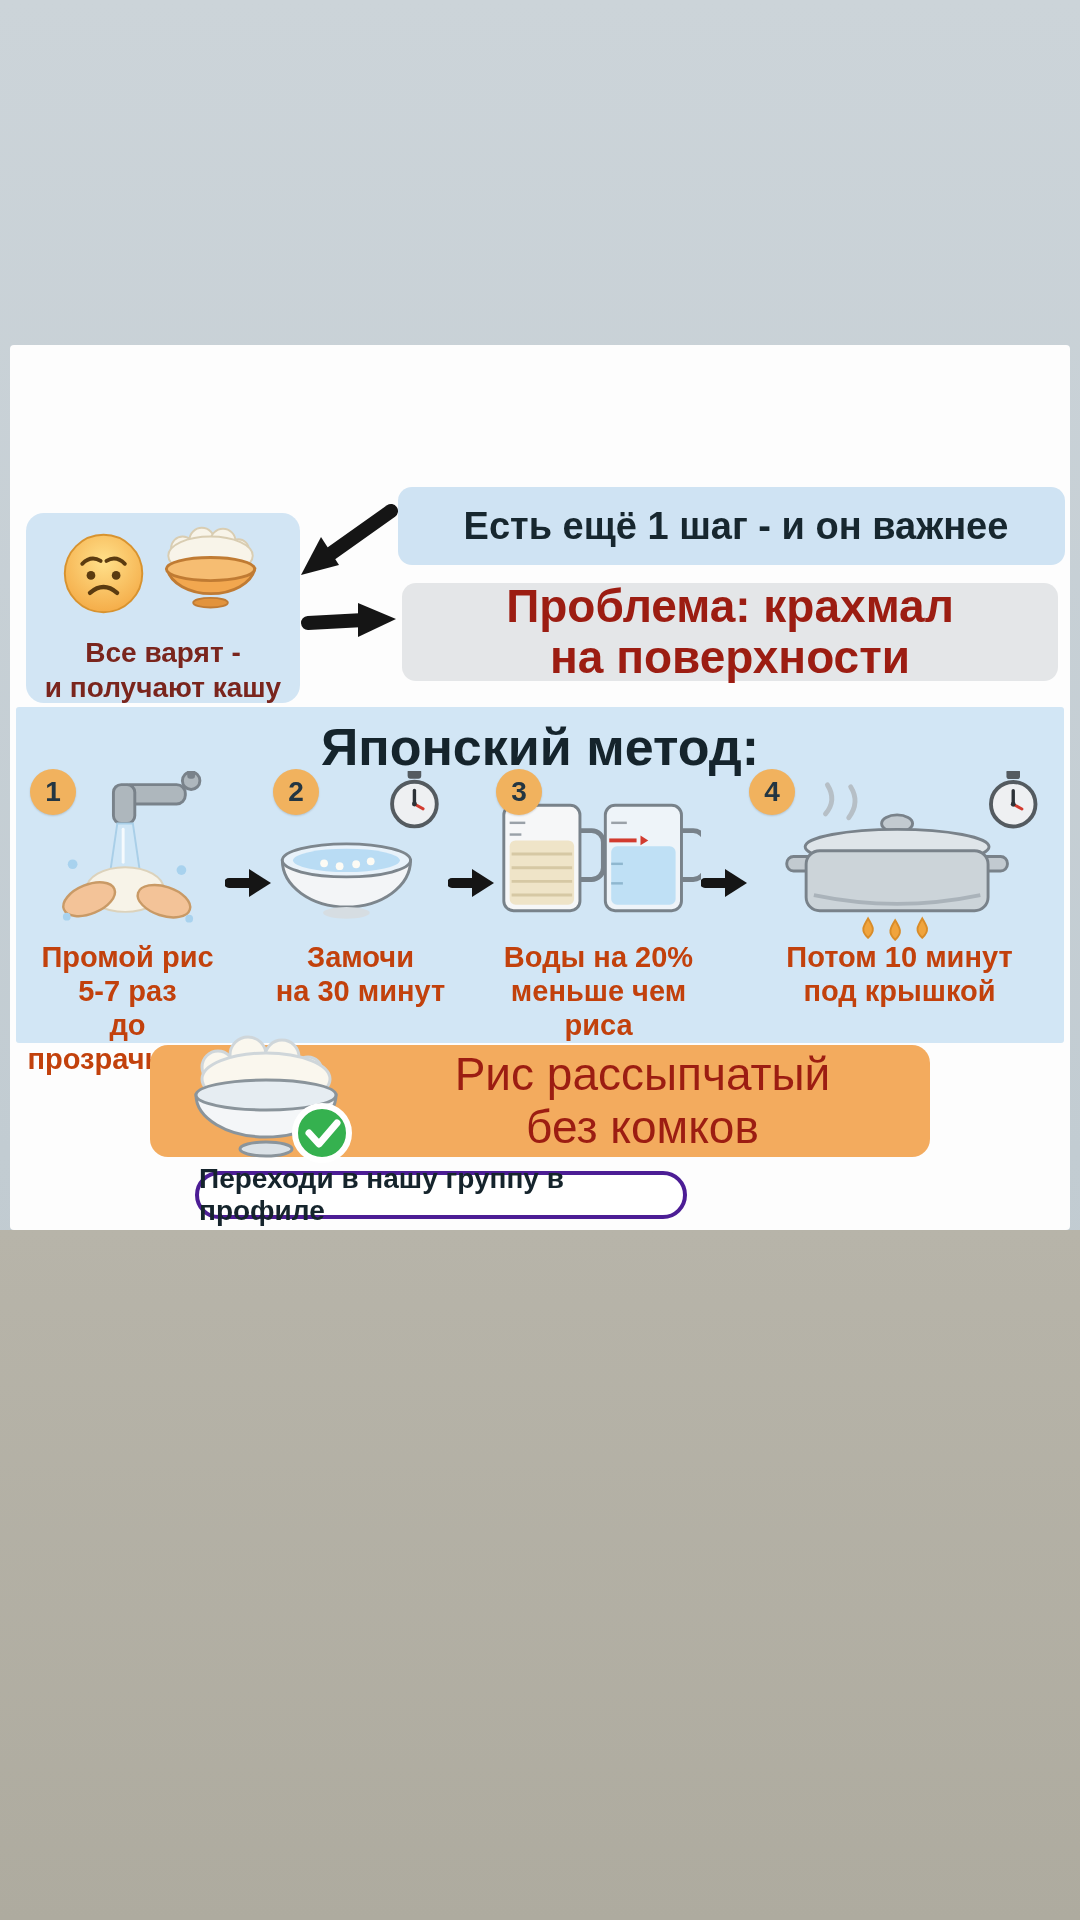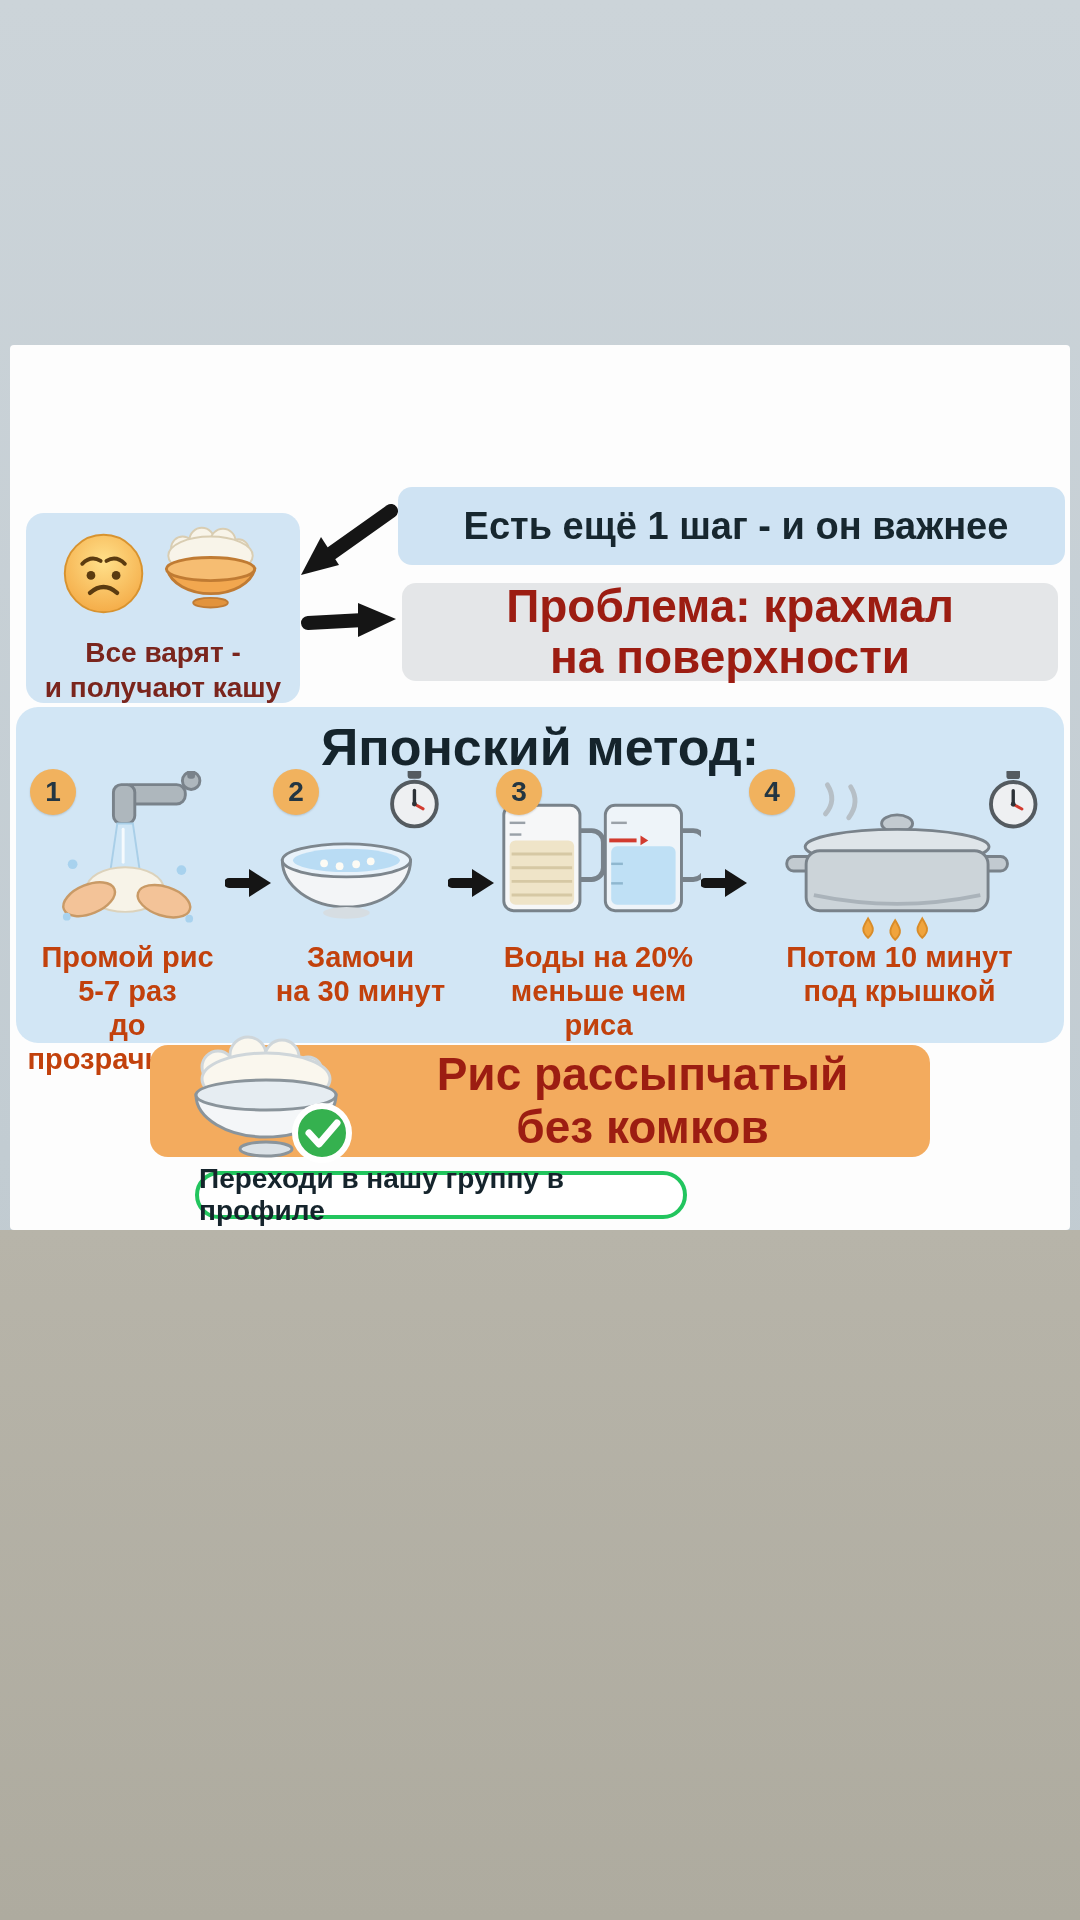--- a/index.html
+++ b/index.html
@@ -26,44 +26,44 @@
          background:#cfe3f3;border-radius:14px;display:flex;align-items:center;
          justify-content:center;font-size:38px;font-weight:bold;color:#17272f;padding-left:9px;}
   .problem-box{position:absolute;left:392px;top:238px;width:656px;height:98px;
          background:#e4e6e8;border-radius:14px;display:flex;align-items:center;
          justify-content:center;text-align:center;font-size:46px;font-weight:bold;
          color:#9c1d12;line-height:1.1;}
   .arrow-dl{position:absolute;left:285px;top:158px;}
   .arrow-r{position:absolute;left:290px;top:248px;}
 
   .method-panel{position:absolute;left:6px;top:362px;width:1048px;height:336px;
-         background:#d2e6f5;border-radius:22px;box-sizing:border-box;}
+         background:#d2e6f5;border-radius:3px;box-sizing:border-box;}
   .method-title{position:absolute;top:10px;left:0;right:0;text-align:center;
          font-size:52px;font-weight:bold;color:#15242c;}
   .steps-row{position:absolute;top:62px;left:0;right:0;display:flex;
          justify-content:space-between;align-items:flex-start;padding:0 14px;}
   .step{position:relative;display:flex;flex-direction:column;align-items:center;}
   .step .illus{height:172px;display:flex;align-items:flex-end;justify-content:center;}
   .step-badge{position:absolute;left:0;top:0;width:46px;height:46px;border-radius:50%;
          background:#f1b25e;color:#243642;font-size:28px;font-weight:bold;
          display:flex;align-items:center;justify-content:center;box-shadow:0 1px 2px rgba(0,0,0,.15);}
   .step-caption{margin-top:0;font-size:29px;font-weight:bold;color:#c2410c;
          text-align:center;line-height:1.17;}
   .step-arrow{margin-top:96px;flex:0 0 auto;}
   .w195{width:195px;} .w175{width:175px;} .w205{width:205px;} .w300{width:305px;}
 
   .result-banner{position:absolute;left:140px;top:700px;width:780px;height:112px;
          background:#f3ab5e;border-radius:18px;}
   .result-bowl{position:absolute;left:28px;top:-12px;}
   .result-text{position:absolute;left:215px;right:10px;top:0;bottom:0;display:flex;
          align-items:center;justify-content:center;text-align:center;font-size:46px;
-         font-weight:bold;color:#9c1d12;line-height:1.15;}
+         font-weight:normal;color:#9c1d12;line-height:1.15;}
 
   .cta-pill{position:absolute;left:185px;top:826px;width:492px;height:48px;
-         background:#ffffff;border:4px solid #22c55e;border-radius:28px;
+         background:#ffffff;border:4px solid #4c1d95;border-radius:28px;
          display:flex;align-items:center;justify-content:center;font-size:28px;
          font-weight:bold;color:#15242c;box-sizing:border-box;cursor:pointer;}
 </style>
 </head>
 <body>
 
 <div class="stage">
   <div class="bottom-band"></div>
 
   <div class="card">

